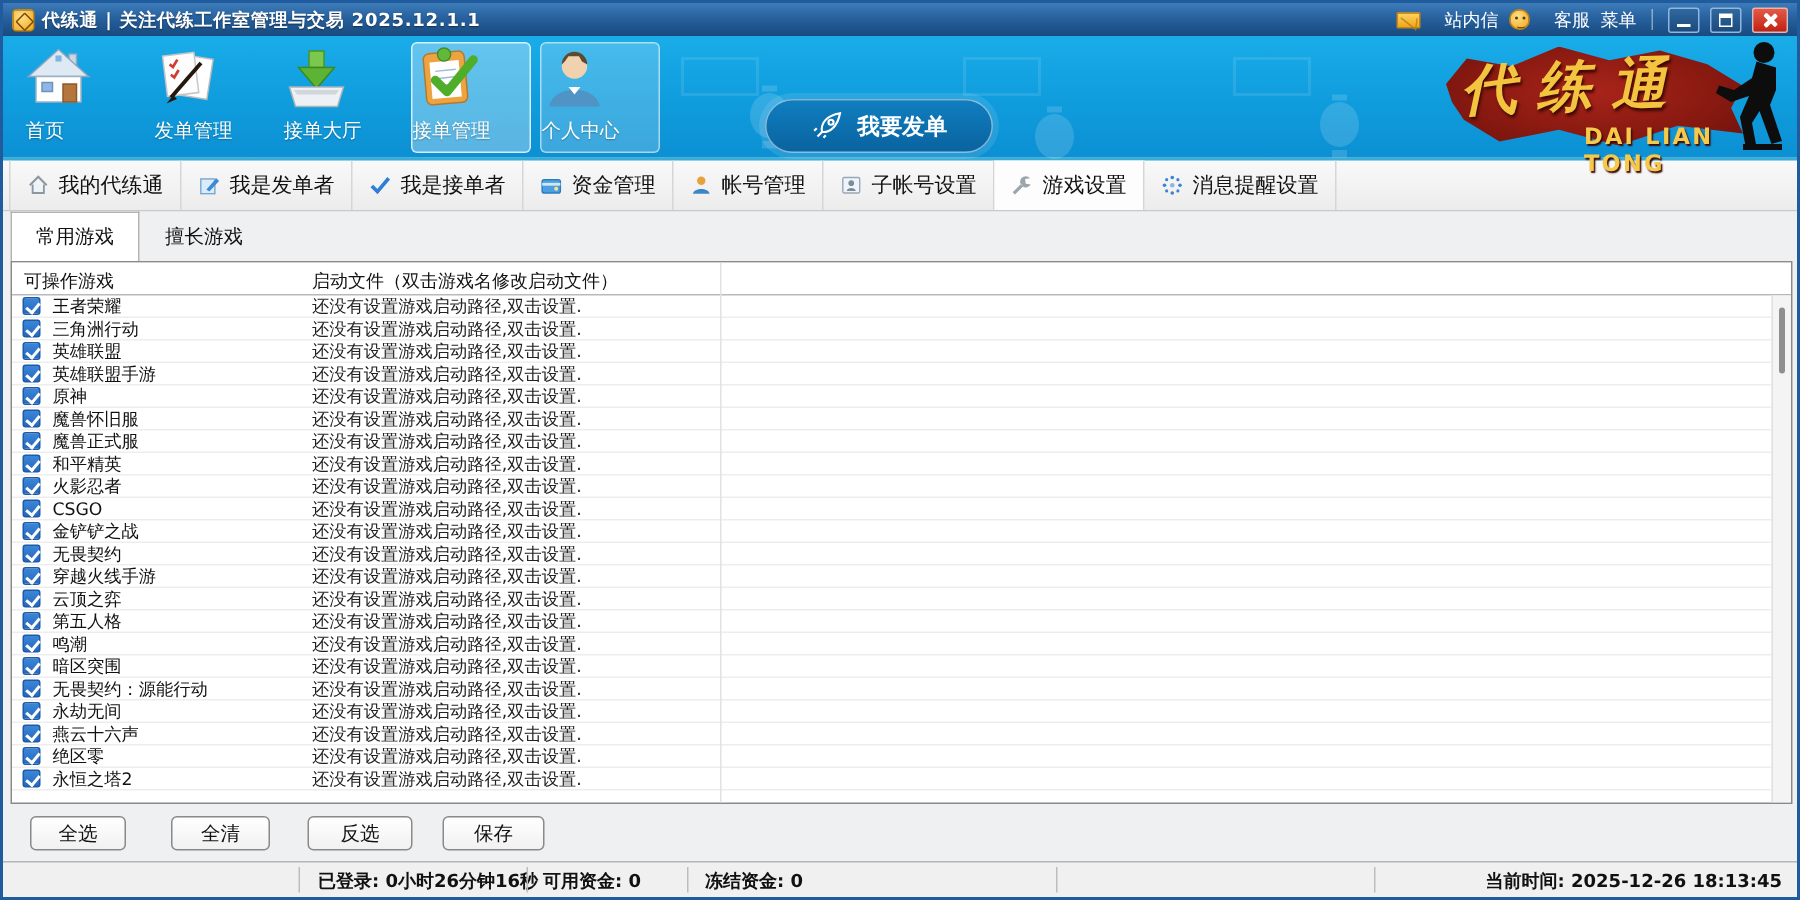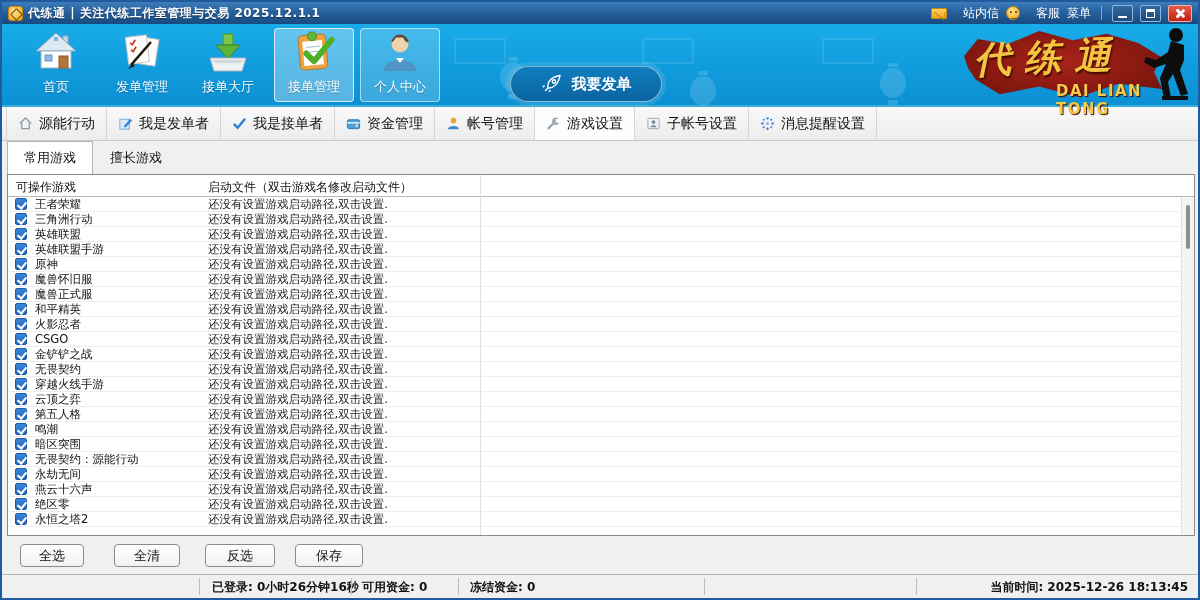--- a/index.html
+++ b/index.html
@@ -27,21 +27,21 @@
   .g-close{position:relative;width:11px;height:11px;}
   .g-close::before,.g-close::after{content:"";position:absolute;left:4.5px;top:0;width:2.5px;height:11px;background:#fff;border-radius:1px;}
   .g-close::before{transform:rotate(45deg);} .g-close::after{transform:rotate(-45deg);}
 
   
   .toolbar{height:81px;background:linear-gradient(180deg,#1aace9 0%,#0f9cdd 55%,#0c90d3 100%);position:relative;display:flex;align-items:flex-end;padding:0 0 3px 14px;}
   .knot{position:absolute;border:2px solid rgba(255,255,255,.10);width:52px;height:26px;top:14px;}
   .lantern{position:absolute;width:26px;height:30px;border-radius:13px/15px;background:rgba(255,255,255,.15);}
   .lantern::before{content:"";position:absolute;left:8px;top:-5px;width:10px;height:4px;background:rgba(255,255,255,.15);}
   .lantern::after{content:"";position:absolute;left:8px;bottom:-7px;width:10px;height:5px;background:rgba(255,255,255,.15);}
-  .titem{width:80px;height:74px;display:flex;flex-direction:column;align-items:center;justify-content:flex-end;padding-bottom:5px;gap:4px;margin-right:6px;border-radius:4px;border:1px solid transparent;z-index:2;cursor:default;}
+  .titem{width:80px;height:74px;display:flex;flex-direction:column;justify-content:flex-end;padding-bottom:5px;gap:4px;margin-right:6px;border-radius:4px;border:1px solid transparent;z-index:2;cursor:default;}
   .titem .tlabel{color:#fff;font-size:13px;text-shadow:0 1px 1px rgba(0,0,0,.3);white-space:nowrap;}
   .titem.hl{background:rgba(255,255,255,.32);border-color:rgba(255,255,255,.75);}
   .titem.hl2{background:rgba(255,255,255,.20);border-color:rgba(255,255,255,.55);}
   .cta{position:absolute;left:508px;top:42px;width:152px;height:36px;border-radius:19px;background:linear-gradient(180deg,#0f7ec0,#0a639f);border:1px solid rgba(255,255,255,.5);box-shadow:0 0 0 4px rgba(255,255,255,.10);display:flex;align-items:center;justify-content:center;gap:9px;color:#fff;font-size:15px;font-weight:bold;z-index:3;cursor:default;}
   
   .logo{position:absolute;right:2px;top:0;width:238px;height:81px;z-index:2;}
   .splash{position:absolute;left:6px;top:7px;width:198px;height:66px;background:radial-gradient(ellipse at 50% 45%,#a8241a 0%,#8a1a11 55%,#6f120c 100%);clip-path:polygon(0% 38%,7% 12%,22% 20%,38% 0%,55% 14%,72% 4%,88% 18%,100% 40%,96% 62%,100% 88%,78% 80%,58% 100%,38% 84%,18% 96%,6% 74%,2% 56%);}
   .logo-cn{position:absolute;left:16px;top:9px;font-size:37px;font-weight:bold;font-style:italic;color:#f3c43f;letter-spacing:13px;font-family:"DejaVu Serif","Liberation Serif",serif;text-shadow:1px 2px 2px #3f0803;transform:rotate(-2deg);white-space:nowrap;}
   .logo-en{position:absolute;left:98px;top:58px;font-size:15px;font-weight:bold;color:#f5c94a;letter-spacing:1.5px;text-shadow:1px 1px 1px #3f0803;}
   .sil{position:absolute;right:2px;top:2px;}
@@ -203,21 +203,21 @@
       </svg>
     </div>
   </div>
 
   <div class="navstrip">
     <div class="ntab">
       <svg width="15" height="15" viewBox="0 0 16 16">
         <path d="M2 8 L8 2 L14 8" fill="none" stroke="#8a97a5" stroke-width="1.5"></path>
         <path d="M4 7.5 V13.5 H12 V7.5" fill="#eef3f8" stroke="#8a97a5" stroke-width="1.3"></path>
       </svg>
-      <span>源能行动</span>
+      <span>我的代练通</span>
     </div>
     <div class="ntab">
       <svg width="15" height="15" viewBox="0 0 16 16">
         <rect x="2" y="3.5" width="10" height="10.5" fill="#d9ecf9" stroke="#7aa7d0"></rect>
         <path d="M6 11 L13 3 L15 5 L8 12.5 Z" fill="#3c8ad6"></path>
       </svg>
       <span>我是发单者</span>
     </div>
     <div class="ntab">
       <svg width="15" height="15" viewBox="0 0 16 16">
@@ -233,34 +233,34 @@
       </svg>
       <span>资金管理</span>
     </div>
     <div class="ntab">
       <svg width="15" height="15" viewBox="0 0 16 16">
         <circle cx="8" cy="4.8" r="3" fill="#e8a23c"></circle>
         <path d="M2 14 C3 9.5 13 9.5 14 14 Z" fill="#3c86c8"></path>
       </svg>
       <span>帐号管理</span>
     </div>
-    <div class="ntab active">
-      <svg width="15" height="15" viewBox="0 0 16 16">
-        <path d="M13.5 3 A4 4 0 1 0 14 7.5 L10.5 7 L10 3.5 Z M8.5 8.5 L3 14 L1.8 12.8 L7.3 7.3" fill="#9aa5ad"></path>
-        <path d="M2 13.8 L7.8 8" stroke="#9aa5ad" stroke-width="2.2"></path>
-      </svg>
-      <span>游戏设置</span>
-    </div>
     <div class="ntab">
       <svg width="15" height="15" viewBox="0 0 16 16">
         <rect x="2" y="2.5" width="12" height="11" rx="1" fill="#eef4f9" stroke="#98a8b8"></rect>
         <circle cx="8" cy="6.5" r="2" fill="#7a8b9a"></circle>
         <path d="M4.8 12 C5.3 9.3 10.7 9.3 11.2 12 Z" fill="#7a8b9a"></path>
       </svg>
       <span>子帐号设置</span>
+    </div>
+    <div class="ntab active">
+      <svg width="15" height="15" viewBox="0 0 16 16">
+        <path d="M13.5 3 A4 4 0 1 0 14 7.5 L10.5 7 L10 3.5 Z M8.5 8.5 L3 14 L1.8 12.8 L7.3 7.3" fill="#9aa5ad"></path>
+        <path d="M2 13.8 L7.8 8" stroke="#9aa5ad" stroke-width="2.2"></path>
+      </svg>
+      <span>游戏设置</span>
     </div>
     <div class="ntab">
       <svg width="15" height="15" viewBox="0 0 16 16">
         <g fill="#3b82d6">
           <circle cx="8" cy="2.5" r="1.3"></circle>
             <circle cx="12" cy="4" r="1.1"></circle>
             <circle cx="13.5" cy="8" r="1.3"></circle>
           <circle cx="12" cy="12" r="1.1"></circle>
             <circle cx="8" cy="13.5" r="1.3"></circle>
             <circle cx="4" cy="12" r="1.1"></circle>

